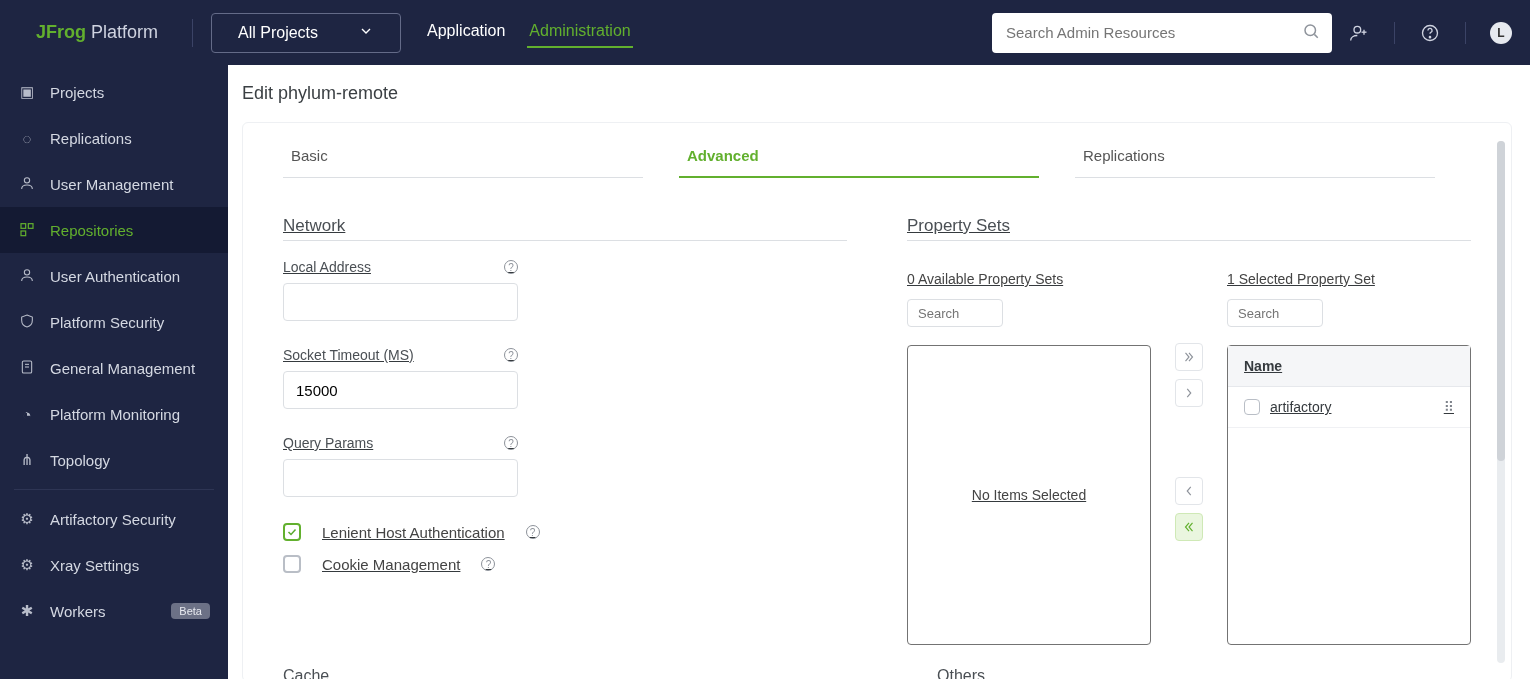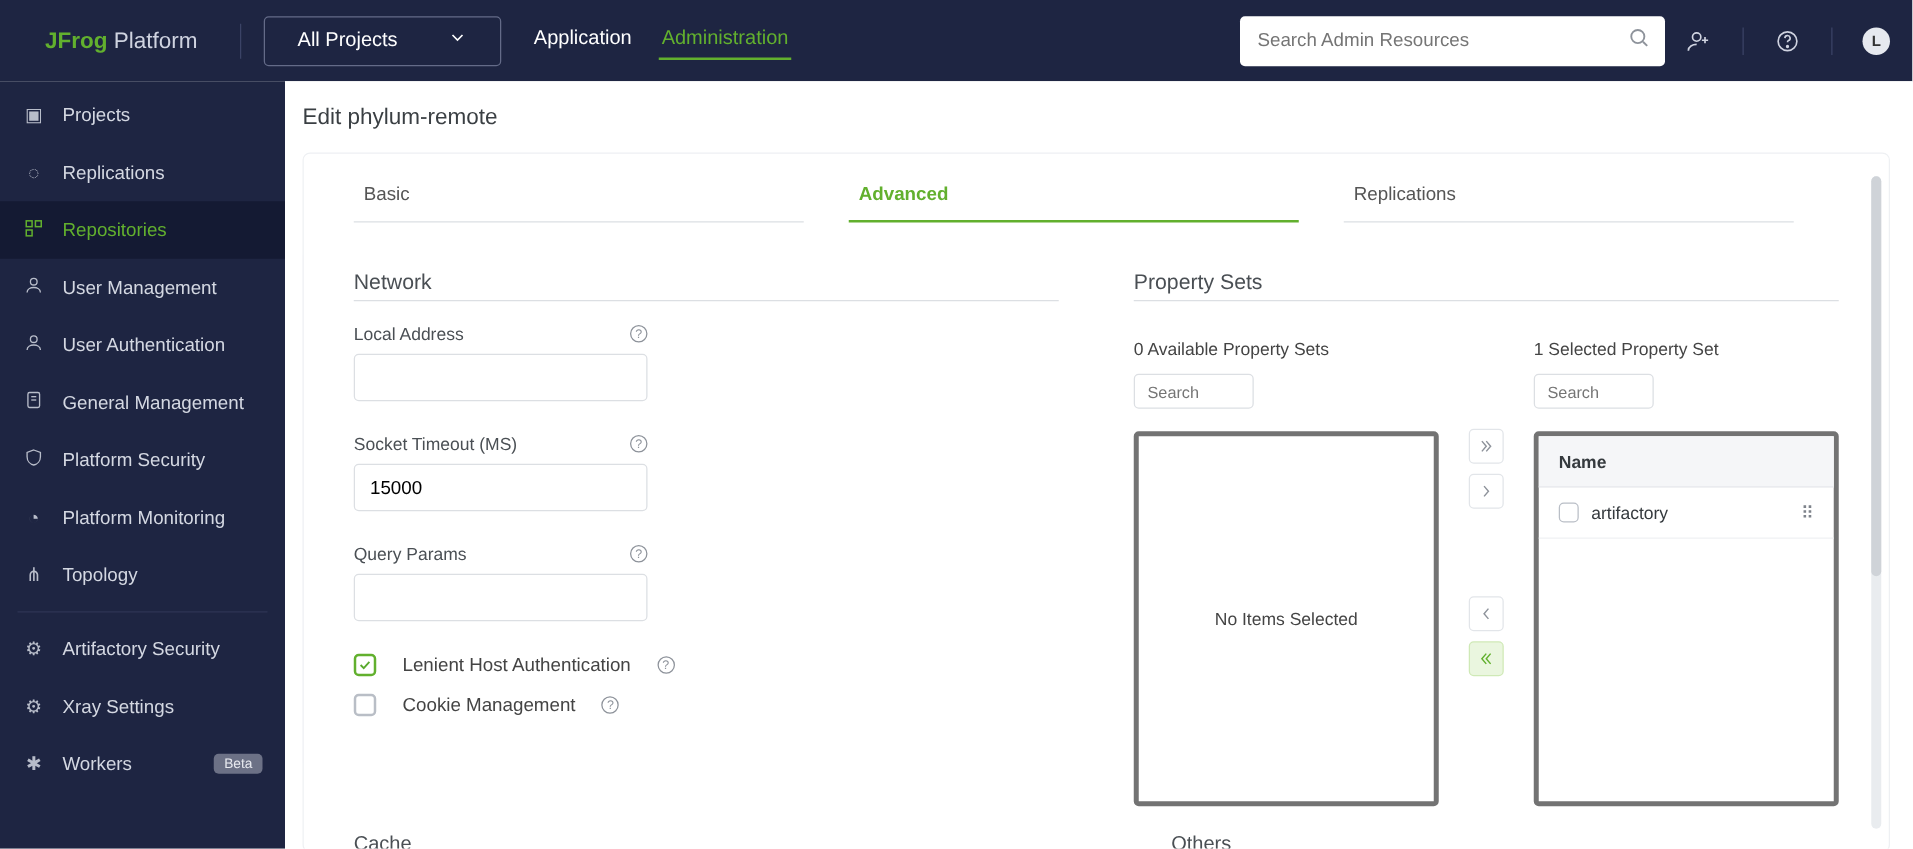--- a/index.html
+++ b/index.html
@@ -51,21 +51,21 @@
 .scrollbar{position:absolute;right:6px;top:18px;bottom:18px;width:8px;background:#e9ecef;border-radius:4px;}
 .scrollhandle{position:absolute;top:0;left:0;right:0;height:320px;background:#cfd3d8;border-radius:4px;}
 
 
 .tabs{display:flex;}
 .tab{flex:0 0 360px;border-bottom:1px solid var(--bd);padding:0px 8px 12px 8px;font-size:15px;color:#555;}
 .tab.active{color:var(--green-l);border-bottom:2px solid var(--green-l);font-weight:600;}
 .tab+.tab{margin-left:36px;}
 
 
-.body{display:flex;gap:60px;padding-top:38px;}
+.body{display:flex;gap:60px;padding-top:38px;text-decoration:underline;}
 .col{flex:1;min-width:0;}
 .section-h{font-size:17px;color:#4a4f54;margin-bottom:16px;}
 .left-hr{border-bottom:1px solid var(--bd);margin-bottom:18px;padding-bottom:4px;}
 .right-hr{border-bottom:1px solid var(--bd);margin-bottom:30px;padding-bottom:4px;}
 
 .field{margin-bottom:26px;width:235px;}
 .field .lbl{display:flex;justify-content:space-between;align-items:center;font-size:14px;color:#4a4f54;margin-bottom:8px;}
 .help{width:14px;height:14px;border:1px solid #8d929a;border-radius:50%;display:inline-flex;align-items:center;justify-content:center;font-size:10px;color:#8d929a;}
 .input{height:38px;border:1px solid var(--bd);border-radius:4px;padding:0 12px;font-size:15px;width:100%;}
 
@@ -73,21 +73,21 @@
 .cbox{width:18px;height:18px;border:2px solid #b9bec6;border-radius:4px;display:inline-flex;align-items:center;justify-content:center;background:#fff;}
 .cbox.checked{border-color:var(--green-l);}
 .cbox.checked svg{display:block;}
 .cbox svg{display:none;}
 
 
 .ps-row{display:flex;align-items:flex-start;gap:24px;}
 .ps-col{flex:1;}
 .ps-title{font-size:14px;color:#444;margin-bottom:12px;}
 .ps-search{height:28px;width:96px;border:1px solid var(--bd);border-radius:4px;padding:0 10px;font-size:13px;margin-bottom:18px;}
-.ps-list{border:4px solid #737373;border-radius:4px;height:300px;background:#fff;position:relative;}
+.ps-list{border:1px solid #737373;border-radius:4px;height:300px;background:#fff;position:relative;}
 .ps-list.empty{display:flex;align-items:center;justify-content:center;color:#444;font-size:14px;}
 .ps-list .th{background:var(--light-bg);font-weight:600;font-size:14px;padding:12px 16px;border-bottom:1px solid #e6e8ec;display:flex;align-items:center;gap:10px;}
 .ps-row-item{display:flex;align-items:flex-end;gap:10px;padding:12px 16px;font-size:14px;border-bottom:1px solid #f0f1f4;}
 .ps-row-item .kebab{margin-left:auto;color:#7e838b;}
 .ps-mid{display:flex;flex-direction:column;gap:10px;align-items:center;justify-content:center;}
 .ps-btn{width:28px;height:28px;border:1px solid #e2e5e9;border-radius:4px;display:flex;align-items:center;justify-content:center;background:#fff;color:#8e939b;}
 .ps-btn.active{background:#eaf6df;border-color:#cfe9b6;color:var(--green-l);}
 
 .cache-h{position:absolute;left:40px;bottom:-4px;font-size:16px;color:#4a4f54;}
 .others-h{position:absolute;left:calc(40px + 50% + 20px);bottom:-4px;font-size:16px;color:#4a4f54;}
@@ -150,65 +150,65 @@
 
   <div class="sidebar">
     <div class="sitem">
       <span class="sicon">▣</span>
       <span>Projects</span>
     </div>
     <div class="sitem">
       <span class="sicon">◌</span>
       <span>Replications</span>
     </div>
+    <div class="sitem">
+      <span class="sicon">
+        <svg width="16" height="16" viewBox="0 0 24 24" fill="none" stroke="currentColor" stroke-width="1.6">
+            <circle cx="12" cy="8" r="4"></circle>
+            <path d="M4 21c0-4 4-6 8-6s8 2 8 6"></path>
+          </svg>
+      </span>
+      <span>User Management</span>
+    </div>
     <div class="sitem active">
       <span class="sicon">
         <svg width="16" height="16" viewBox="0 0 24 24" fill="none" stroke="currentColor" stroke-width="1.8">
             <rect x="3" y="4" width="7" height="7"></rect>
             <rect x="14" y="4" width="7" height="7"></rect>
             <rect x="3" y="15" width="7" height="7"></rect>
           </svg>
       </span>
       <span>Repositories</span>
     </div>
     <div class="sitem">
       <span class="sicon">
         <svg width="16" height="16" viewBox="0 0 24 24" fill="none" stroke="currentColor" stroke-width="1.6">
             <circle cx="12" cy="8" r="4"></circle>
             <path d="M4 21c0-4 4-6 8-6s8 2 8 6"></path>
           </svg>
       </span>
-      <span>User Management</span>
+      <span>User Authentication</span>
     </div>
     <div class="sitem">
       <span class="sicon">
         <svg width="16" height="16" viewBox="0 0 24 24" fill="none" stroke="currentColor" stroke-width="1.6">
-            <circle cx="12" cy="8" r="4"></circle>
-            <path d="M4 21c0-4 4-6 8-6s8 2 8 6"></path>
-          </svg>
-      </span>
-      <span>User Authentication</span>
+            <path d="M12 3l8 3v5c0 5-3.5 9-8 10-4.5-1-8-5-8-10V6l8-3z"></path>
+          </svg>
+      </span>
+      <span>Platform Security</span>
     </div>
     <div class="sitem">
       <span class="sicon">
         <svg width="16" height="16" viewBox="0 0 24 24" fill="none" stroke="currentColor" stroke-width="1.6">
             <rect x="5" y="3" width="14" height="18" rx="2"></rect>
             <line x1="9" y1="8" x2="15" y2="8"></line>
             <line x1="9" y1="12" x2="15" y2="12"></line>
           </svg>
       </span>
       <span>General Management</span>
-    </div>
-    <div class="sitem">
-      <span class="sicon">
-        <svg width="16" height="16" viewBox="0 0 24 24" fill="none" stroke="currentColor" stroke-width="1.6">
-            <path d="M12 3l8 3v5c0 5-3.5 9-8 10-4.5-1-8-5-8-10V6l8-3z"></path>
-          </svg>
-      </span>
-      <span>Platform Security</span>
     </div>
     <div class="sitem">
       <span class="sicon">◔</span>
       <span>Platform Monitoring</span>
     </div>
     <div class="sitem">
       <span class="sicon">⋔</span>
       <span>Topology</span>
     </div>
     <div class="sdiv"></div>

